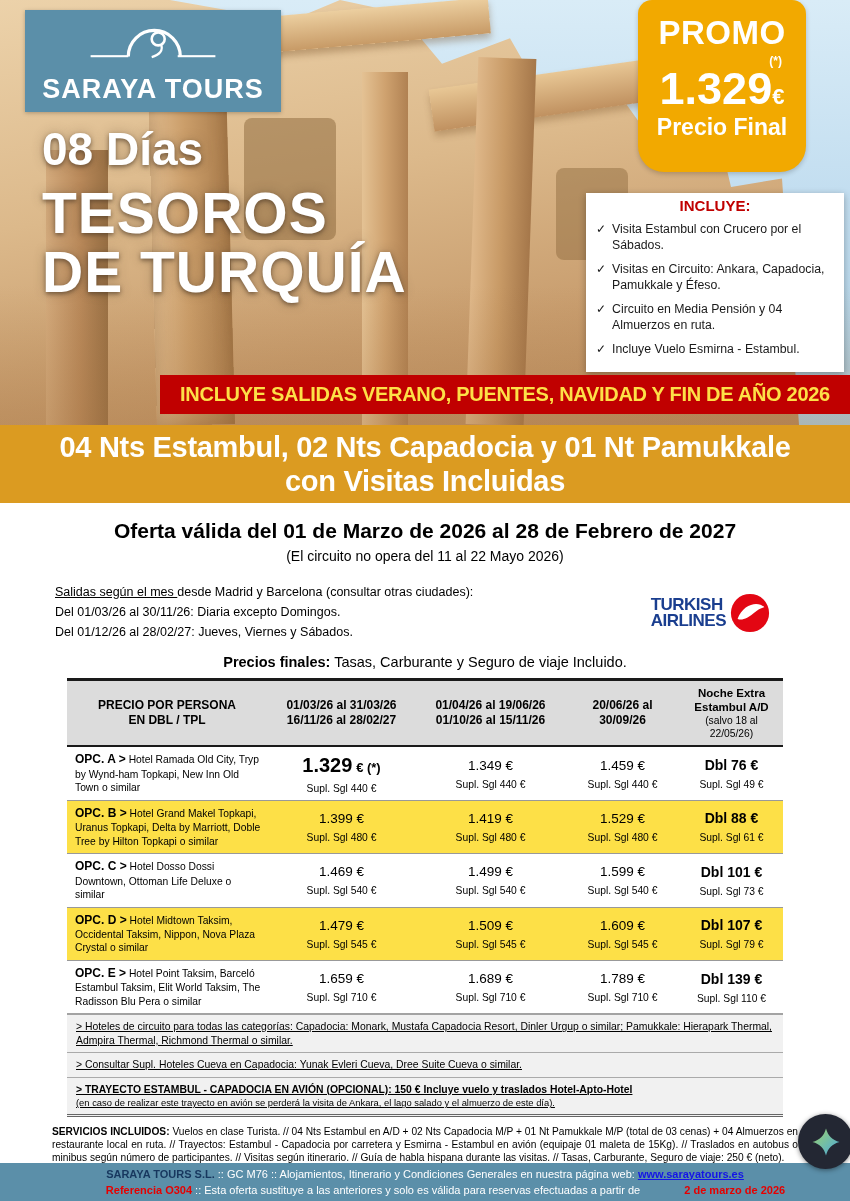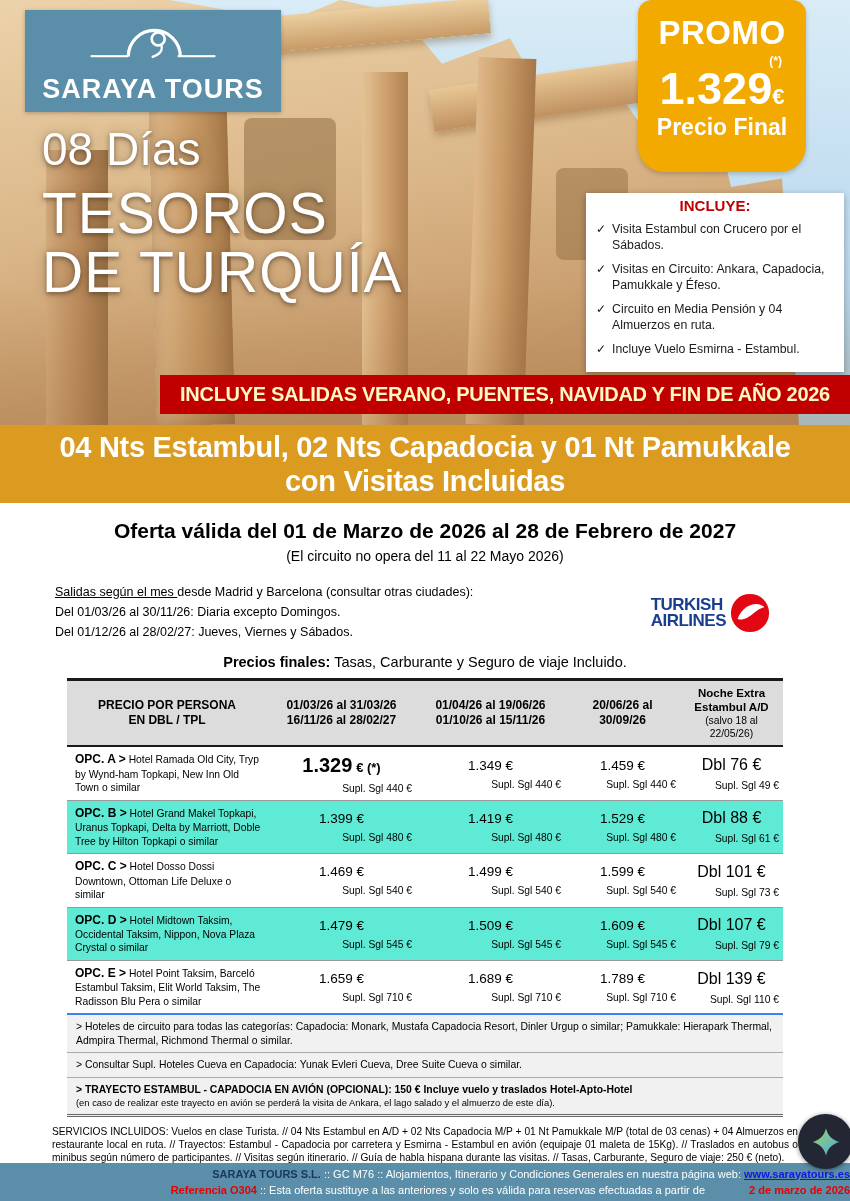--- a/index.html
+++ b/index.html
@@ -31,42 +31,42 @@
   .r-dk2 { left:556px; top:168px; width:72px; height:92px; background:#8a6539; opacity:.45; border-radius:8px; }
   .r-glow { left:0; bottom:0; width:100%; height:140px;
     background:linear-gradient(rgba(160,110,60,0),rgba(160,110,60,.28)); }
 
   .logo-box { position:absolute; left:25px; top:10px; width:256px; height:102px; background:#5b8fa9;
     display:flex; flex-direction:column; align-items:center; justify-content:flex-end; padding-bottom:7px;
     box-shadow:0 1px 4px rgba(0,0,0,.25); }
   .logo-mark { width:150px; height:52px; }
   .logo-text { color:#fff; font-size:27px; font-weight:bold; letter-spacing:1px; white-space:nowrap; }
 
-  .hero-title { position:absolute; left:42px; top:126px; color:#fff; font-weight:400;
+  .hero-title { position:absolute; left:42px; top:126px; color:#fff; font-weight:700;
     text-shadow:0 2px 4px rgba(80,60,40,.65), 0 0 12px rgba(80,60,40,.35); line-height:1.04; }
   .ht-days  { font-size:46px; margin-bottom:10px; }
   .ht-line  { font-size:57px; letter-spacing:1px; }
 
   .promo { position:absolute; left:638px; top:0; width:168px; height:172px; background:#f2a900;
     border-radius:14px 14px 26px 26px; color:#fff; text-align:center; padding-top:14px;
     box-shadow:0 2px 5px rgba(0,0,0,.2); }
   .promo-label { font-size:33px; font-weight:800; letter-spacing:.5px; }
   .promo-star  { font-size:12px; font-weight:bold; text-align:right; padding-right:24px; margin-top:2px; }
   .promo-price { font-size:45px; font-weight:800; line-height:.95; }
   .promo-cur   { font-size:22px; font-weight:800; }
   .promo-sub   { font-size:23px; font-weight:800; margin-top:3px; }
 
   .includes-box { position:absolute; left:586px; top:193px; width:258px; background:#fff;
     box-shadow:0 2px 7px rgba(0,0,0,.3); padding:4px 10px 6px; }
   .includes-title { color:#c00000; font-weight:800; text-align:center; font-size:15px; }
   .inc-list { list-style:none; margin-top:8px; }
   .inc-item { display:flex; gap:6px; font-size:12.3px; line-height:1.3; margin-bottom:8px; color:#1a1a1a; }
   .check { flex:0 0 auto; font-size:12px; }
 
-  .red-banner { position:absolute; left:160px; right:0; bottom:11px; background:#c00000; color:#fef9c3;
+  .red-banner { position:absolute; left:160px; right:0; bottom:11px; background:#c00000; color:#fde047;
     font-weight:700; font-size:20px; letter-spacing:-.3px; text-align:center; padding:8px 4px; }
 
   
   .orange-banner { height:78px; background:#db9b21; color:#fff; text-align:center; font-weight:700;
     display:flex; flex-direction:column; justify-content:center; line-height:1.18; }
   .ob-line { font-size:29px; letter-spacing:-.3px; }
 
   
   .offer-title { text-align:center; font-size:21px; font-weight:800; margin-top:16px; }
   .offer-note  { text-align:center; font-size:14px; margin-top:5px; }
@@ -82,42 +82,42 @@
 
   .price-table { width:716px; margin:8px auto 0; border-collapse:collapse; border-top:3px solid #1a1a1a; }
   .price-table th { background:#dcdcdc; border-bottom:2px solid #1a1a1a; font-size:12px; padding:5px 3px;
     vertical-align:middle; line-height:1.25; }
   .th0 { width:200px; font-size:13.5px; }
   .th1 { width:149px; } .th2 { width:149px; } .th3 { width:115px; } .th4 { width:103px; }
   .th4 .hl0, .th4 .hl1 { font-size:11.5px; }
   .th4 .hl2 { font-weight:400; font-size:10.3px; }
   .price-table td { text-align:center; vertical-align:middle; padding:5px 4px; border-top:1px solid #999; }
   .price-table tbody tr:first-child td { border-top:none; }
-  .price-table tr.alt { background:#5eead4; }
+  .price-table tr.alt { background:#fde047; }
   .hotel-cell { text-align:left !important; font-size:10.3px; line-height:1.3; padding-left:8px !important; }
   .opt { font-weight:800; font-size:12px; }
   .price-main { font-size:13.5px; }
-  .price-sub  { font-size:10.3px; margin-top:6px;text-align:right; }
-  .price-table td:last-child .price-main { font-size:16px; }
+  .price-sub  { font-size:10.3px; margin-top:6px; }
+  .price-table td:last-child .price-main { font-size:14px;font-weight:bold; }
   .big { font-size:20px; font-weight:800; }
   .after-big { font-size:13px; font-weight:800; }
 
-  .table-notes { width:716px; margin:0 auto; border-top:2px solid #3b82f6; }
+  .table-notes { width:716px; margin:0 auto; border-top:2px solid #a3a3a3;text-decoration:underline; }
   .tnote { background:#f1f1f1; border-bottom:1px solid #aaa; padding:5px 9px; font-size:10.4px; line-height:1.3; }
   .tnote:last-child { border-bottom:3px double #666; }
   .tn-bold { font-weight:700; }
   .tn-sub { font-size:9.4px; margin-top:1px; }
 
   .terms { margin:9px 52px 0; }
   .section-p { font-size:10.2px; line-height:1.24; text-align:justify; margin-bottom:5px; }
-  .section-label { font-weight:400; }
+  .section-label { font-weight:700; }
 
   
   .page-footer { position:absolute; left:0; right:0; bottom:0; height:38px; background:#5b8fa9; color:#fff;
-    font-size:11px; text-align:right; display:flex; flex-direction:column; justify-content:center; line-height:1.5; }
+    font-size:11px; text-align:center; display:flex; flex-direction:column; justify-content:center; line-height:1.5; }
   .f-brand { color:#17375e; font-weight:800; }
   .f-link  { color:#1414e6; text-decoration:underline; font-weight:700; cursor:pointer; }
   .f-ref, .f-date { color:#e60000; font-weight:800;padding-left:41px; }
 
   .widget-btn { position:absolute; right:-3px; top:1114px; width:55px; height:55px; border-radius:50%;
     background:#232733; display:flex; align-items:center; justify-content:center;
     box-shadow:0 1px 5px rgba(0,0,0,.45); cursor:pointer; }
   .widget-btn svg { width:36px; height:36px; }
 </style>
 </head>

